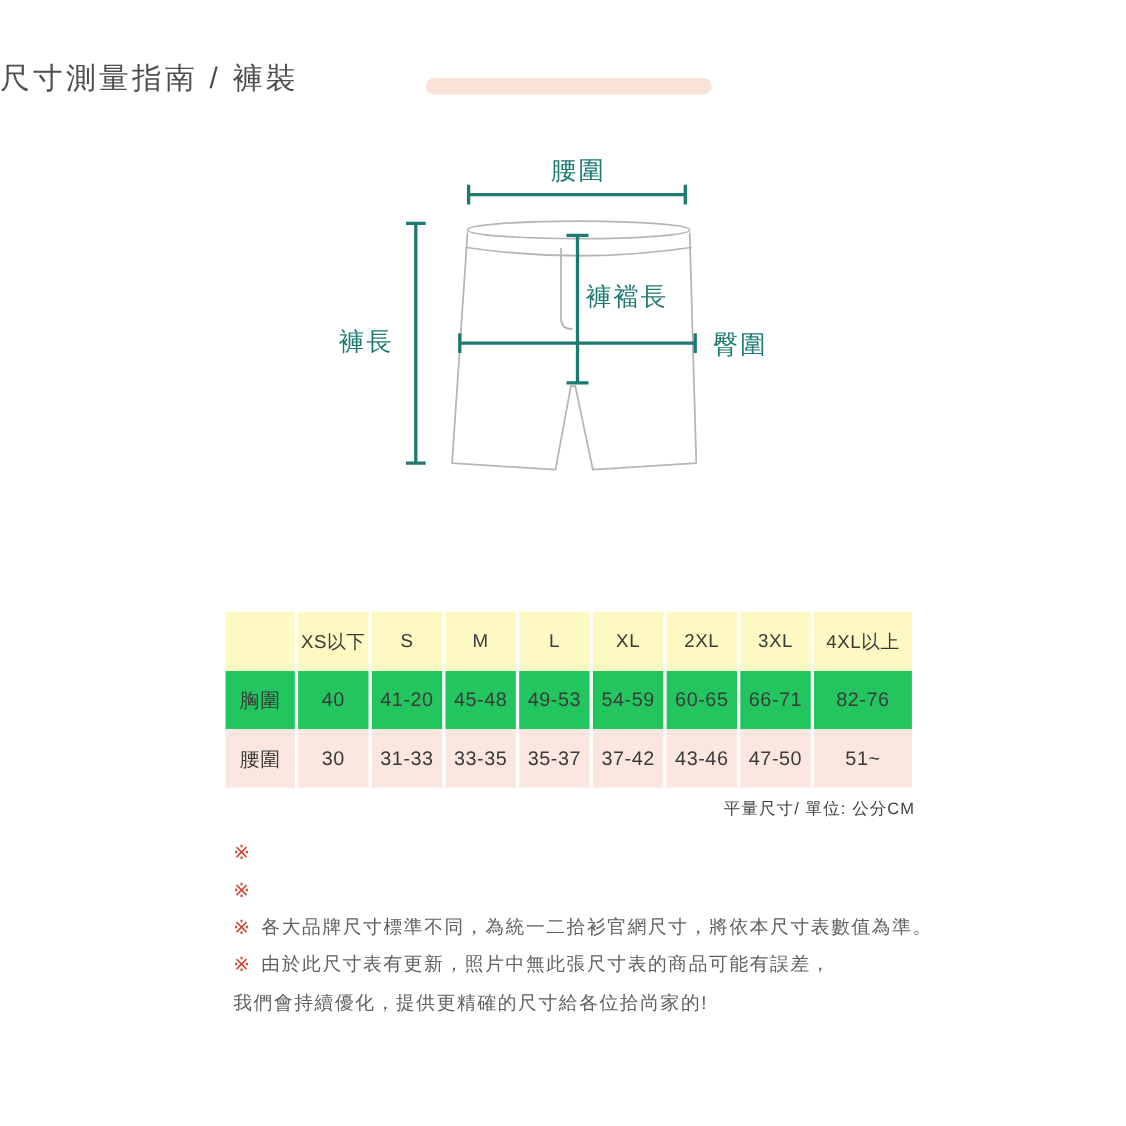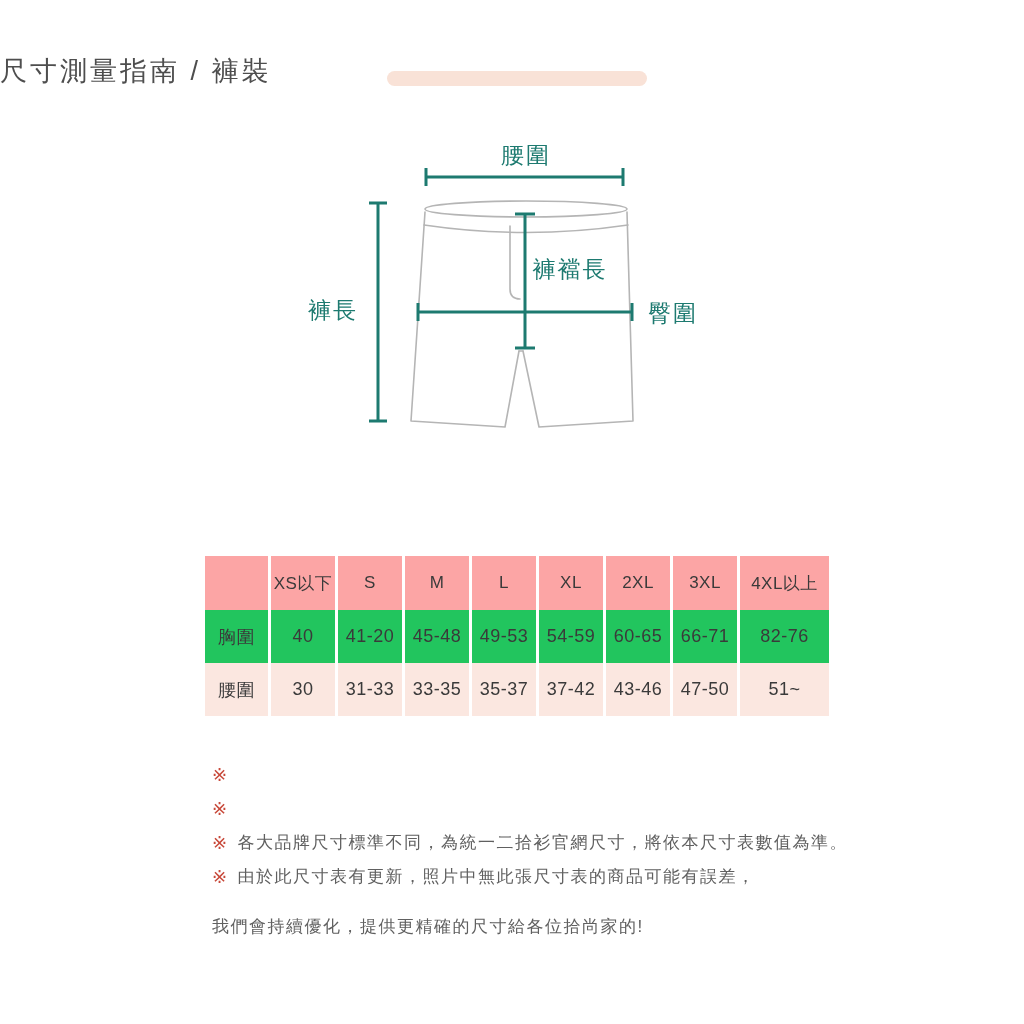--- a/index.html
+++ b/index.html
@@ -78,21 +78,21 @@
     table-layout: fixed;
   }
   table.size-table td {
     text-align: center;
     vertical-align: middle;
     font-size: 17px;
     color: #3a3a3a;
     font-weight: 500;
     letter-spacing: 0.5px;
   }
-  table.size-table tr.hdr td { height: 54px; background: #fca5a5; }
+  table.size-table tr.hdr td { height: 54px; background: #fef9c3; }
   table.size-table tr.r1  td { height: 53px; background: #22c55e; font-size: 18px; }
   table.size-table tr.r2  td { height: 53px; background: #fbe7e0; font-size: 18px; }
   table.size-table td.rowlabel { font-size: 18px; }
 
   .table-footnote {
     position: absolute;
     left: 202px;
     top: 726px;
     width: 630px;
     text-align: right;
@@ -108,21 +108,21 @@
     left: 212px;
     top: 758px;
     width: 660px;
     font-size: 17px;
     letter-spacing: 1.5px;
     color: #606060;
   }
   .note { display: flex; line-height: 34px; }
   .note .marker { color: #c8493a; margin-right: 9px; flex: none; font-size: 18px; }
   .note-cont { padding-left: 30px; line-height: 34px; }
-  .note-closing { margin-top: 16px; line-height: 34px; }
+  .note-closing { margin-top: 1px; line-height: 34px; }
 </style>
 </head>
 <body>
 
 <div class="page">
 
   <div class="title-hl"></div>
   <div class="page-title">尺寸測量指南 / 褲裝</div>
 
   <svg class="diagram-svg" viewBox="0 0 440 330">
@@ -194,20 +194,21 @@
         <td>35-37</td>
         <td>37-42</td>
         <td>43-46</td>
         <td>47-50</td>
         <td>51~</td>
       </tr>
     </tbody>
       </table>
   </div>
 
+  <div class="table-footnote">平量尺寸/ 單位: 公分CM</div>
 
   <div class="notes">
     <div class="note">
       <span class="marker">※</span>
     </div>
     <div class="note">
       <span class="marker">※</span>
     </div>
     <div class="note">
       <span class="marker">※</span>

